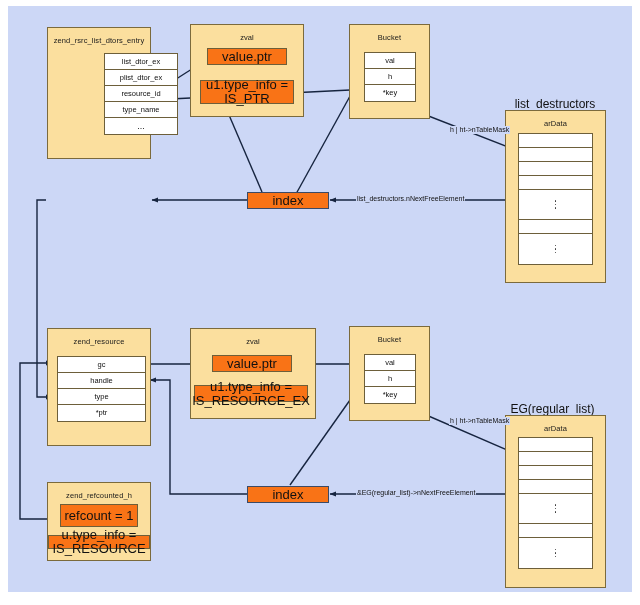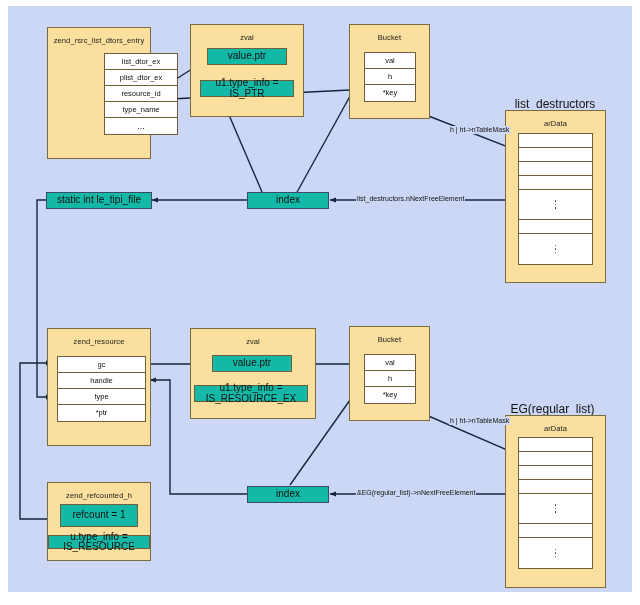--- a/index.html
+++ b/index.html
@@ -80,24 +80,24 @@
   .field.vdots i {
     display: block;
     width: 1.5px;
     height: 1.5px;
     background: #333;
     border-radius: 50%;
   }
   
   .wbox {
     position: absolute;
-    background: #14b8a6;
+    background: #f97316;
     border: 1px solid #6d5f3a;
     box-sizing: border-box;
-    font-size: 10px;
+    font-size: 13px;
     color: #111111;
     display: flex;
     align-items: center;
     justify-content: center;
     text-align: center;
     line-height: 1.05;
   }
   .wbox.plain {
     border: 1px solid #3b4a66;
   }
@@ -173,21 +173,21 @@
     <div class="field">plist_dtor_ex</div>
     <div class="field">resource_id</div>
     <div class="field">type_name</div>
     <div class="field dots">...</div>
   </div>
 
   <div class="group" style="left:190px; top:24px; width:114px; height:93px;">
     <div class="group-title" style="top:8px;">zval</div>
   </div>
   <div class="wbox" style="left:207px; top:48px; width:80px; height:17px;">value.ptr</div>
-  <div class="wbox" style="left:200px; top:80px; width:94px; height:17px;">u1.type_info = IS_PTR</div>
+  <div class="wbox" style="left:200px; top:80px; width:94px; height:24px;">u1.type_info = IS_PTR</div>
 
   <div class="group" style="left:349px; top:24px; width:81px; height:95px;">
     <div class="group-title" style="top:8px;">Bucket</div>
   </div>
   <div class="fields" style="left:364px; top:52px; width:52px;">
     <div class="field">val</div>
     <div class="field">h</div>
     <div class="field">*key</div>
   </div>
 
@@ -207,21 +207,20 @@
       </div>
     <div class="field" style="height:14px;"></div>
     <div class="field vdots tall">
         <i></i>
         <i></i>
         <i></i>
       </div>
   </div>
 
   <div class="wbox plain" style="left:247px; top:192px; width:82px; height:17px;">index</div>
-  <div class="wbox plain" style="left:46px; top:192px; width:106px; height:17px;">static int le_tipi_file</div>
   <div class="wirelabel" style="left:356px; top:195px;">list_destructors.nNextFreeElement</div>
   <div class="wirelabel" style="left:449px; top:126px;">h | ht-&gt;nTableMask</div>
 
   <div class="group" style="left:47px; top:328px; width:104px; height:118px;">
     <div class="group-title" style="top:8px;">zend_resource</div>
   </div>
   <div class="fields" style="left:57px; top:356px; width:89px;text-align:center;">
     <div class="field">gc</div>
     <div class="field">handle</div>
     <div class="field">type</div>

